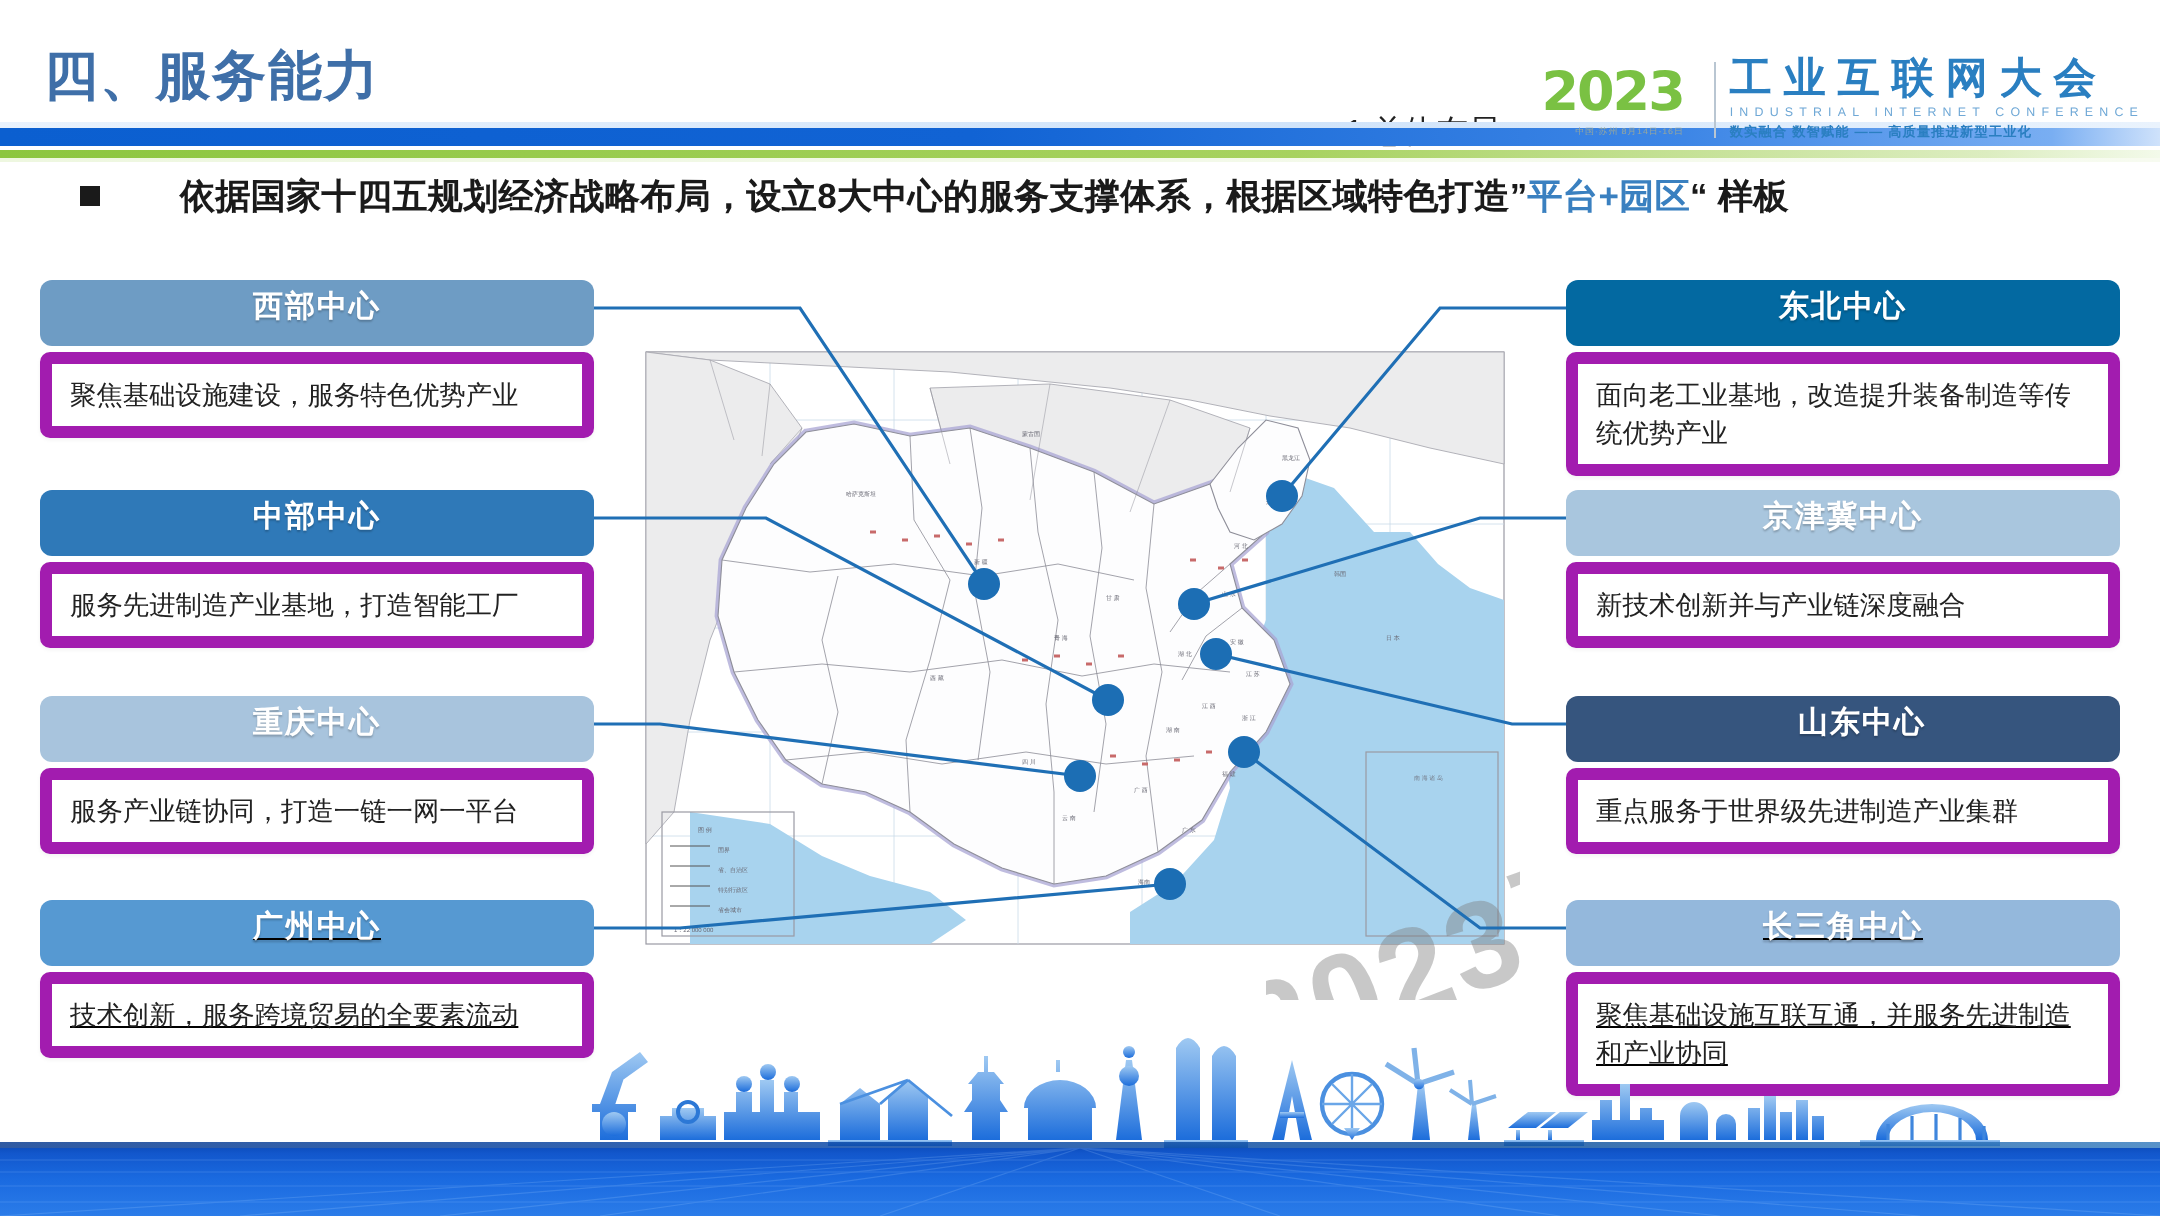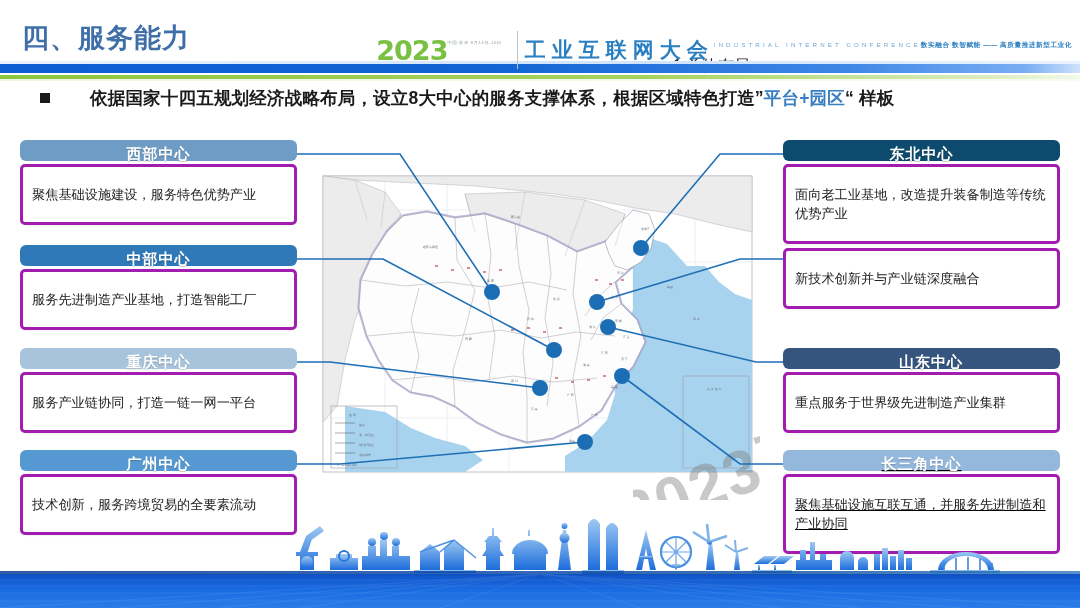--- a/index.html
+++ b/index.html
@@ -33,31 +33,31 @@
     position:absolute;left:0;top:75px;width:1080px;height:4px;
     background:linear-gradient(to right,#8cc63f 0%,#a7d25f 60%,#dcedc0 92%,#f3faea 100%);
   }
   .hdr-rule-green2{
     position:absolute;left:0;top:79px;width:1080px;height:2px;
     background:linear-gradient(to right,#eef7e0,#f7fbf0);
   }
 
   
   .logo{position:absolute;right:8px;top:26px;height:48px;display:flex;align-items:center;}
-  .logo-year{display:flex;flex-direction:row;align-items:flex-start;padding-right:8px;}
+  .logo-year{display:flex;flex-direction:column;align-items:flex-end;padding-right:8px;}
   .logo-2023{
     font-size:27px;font-weight:700;letter-spacing:-1px;color:#7ac143;line-height:1;
     font-family:"DejaVu Sans",sans-serif;
   }
   .logo-year-sub{
     font-size:4.5px;color:#9aa89a;letter-spacing:.4px;margin-top:3px;white-space:nowrap;
     transform:scaleY(.9);
   }
   .logo-div{width:1px;height:38px;background:#b9c6d2;margin:0 7px;}
-  .logo-right{display:flex;flex-direction:row;}
+  .logo-right{display:flex;flex-direction:column;}
   .logo-cn{
     font-size:21px;font-weight:700;color:#2a7fc1;letter-spacing:6px;line-height:1.05;white-space:nowrap;
   }
   .logo-en{
     font-size:6.2px;color:#6fa8d6;letter-spacing:3.1px;white-space:nowrap;margin-top:2px;
   }
   .logo-tag{
     font-size:6.6px;color:#2a7fc1;letter-spacing:.6px;white-space:nowrap;margin-top:2px;font-weight:700;
   }
 
@@ -95,27 +95,27 @@
   }
 
   
   .connectors{position:absolute;left:0;top:0;width:1080px;height:608px;pointer-events:none;}
   .conn{stroke:#1f6fb5;stroke-width:1.6;fill:none;}
   .dot{fill:#1c6eb4;}
 
   
   .card{position:absolute;width:277px;}
   .card-hd{
-    height:21px;line-height:27px;text-align:center;border-radius:6px;
+    height:33px;line-height:27px;text-align:center;border-radius:6px;
     color:#ffffff;font-size:15px;font-weight:700;letter-spacing:1px;
     text-shadow:0 1px 1px rgba(0,0,0,.22);
   }
   .card-bd{
-    margin-top:3px;border:3px solid #a21caf;border-radius:5px;background:#fff;
-    padding:18px 9px;font-size:13.2px;line-height:1.45;color:#222;min-height:40px;
+    margin-top:3px;border:6px solid #a21caf;border-radius:5px;background:#fff;
+    padding:6px 9px;font-size:13.2px;line-height:1.45;color:#222;min-height:40px;
     box-sizing:border-box;box-shadow:0 1px 2px rgba(0,0,0,.05);
   }
 
   
   .skyline{position:absolute;left:0;bottom:34px;width:1080px;height:62px;}
   .ground{
     position:absolute;left:0;bottom:0;width:1080px;height:34px;
     background:linear-gradient(to bottom,#0e4fbf 0%,#1257cc 8%,#1a6ae0 45%,#2b7ce9 100%);
   }
   .ground-lines{position:absolute;left:0;bottom:0;width:1080px;height:34px;opacity:.35;}
@@ -296,30 +296,31 @@
     <div class="card-bd">聚焦基础设施建设，服务特色优势产业</div>
   </div>
   <div class="card" id="cardL1" style="left: 20px; top: 245px;">
     <div class="card-hd" style="background: rgb(47, 121, 184);">中部中心</div>
     <div class="card-bd">服务先进制造产业基地，打造智能工厂</div>
   </div>
   <div class="card" id="cardL2" style="left: 20px; top: 348px;">
     <div class="card-hd" style="background: rgb(168, 196, 221);">重庆中心</div>
     <div class="card-bd">服务产业链协同，打造一链一网一平台</div>
   </div>
-  <div class="card" id="cardL3" style="left: 20px; top: 450px;">
+  <div class="card" id="cardL3" style="left: 20px; top: 450px; text-decoration: underline;">
     <div class="card-hd" style="background: rgb(86, 153, 210);">广州中心</div>
     <div class="card-bd">技术创新，服务跨境贸易的全要素流动</div>
   </div>
 
   <div class="card" id="cardR0" style="left: 783px; top: 140px;">
-    <div class="card-hd" style="background: #0c4a6e;">东北中心</div>
+    <div class="card-hd" style="background: #0369a1;">东北中心</div>
     <div class="card-bd">面向老工业基地，改造提升装备制造等传统优势产业</div>
   </div>
   <div class="card" id="cardR1" style="left: 783px; top: 245px;">
+    <div class="card-hd" style="background: rgb(169, 198, 222);">京津冀中心</div>
     <div class="card-bd">新技术创新并与产业链深度融合</div>
   </div>
   <div class="card" id="cardR2" style="left: 783px; top: 348px;">
     <div class="card-hd" style="background: rgb(54, 85, 126); padding-left: 19px;">山东中心</div>
     <div class="card-bd">重点服务于世界级先进制造产业集群</div>
   </div>
   <div class="card" id="cardR3" style="left: 783px; top: 450px; text-decoration: underline;">
     <div class="card-hd" style="background: rgb(148, 184, 220);">长三角中心</div>
     <div class="card-bd">聚焦基础设施互联互通，并服务先进制造和产业协同</div>
   </div>

